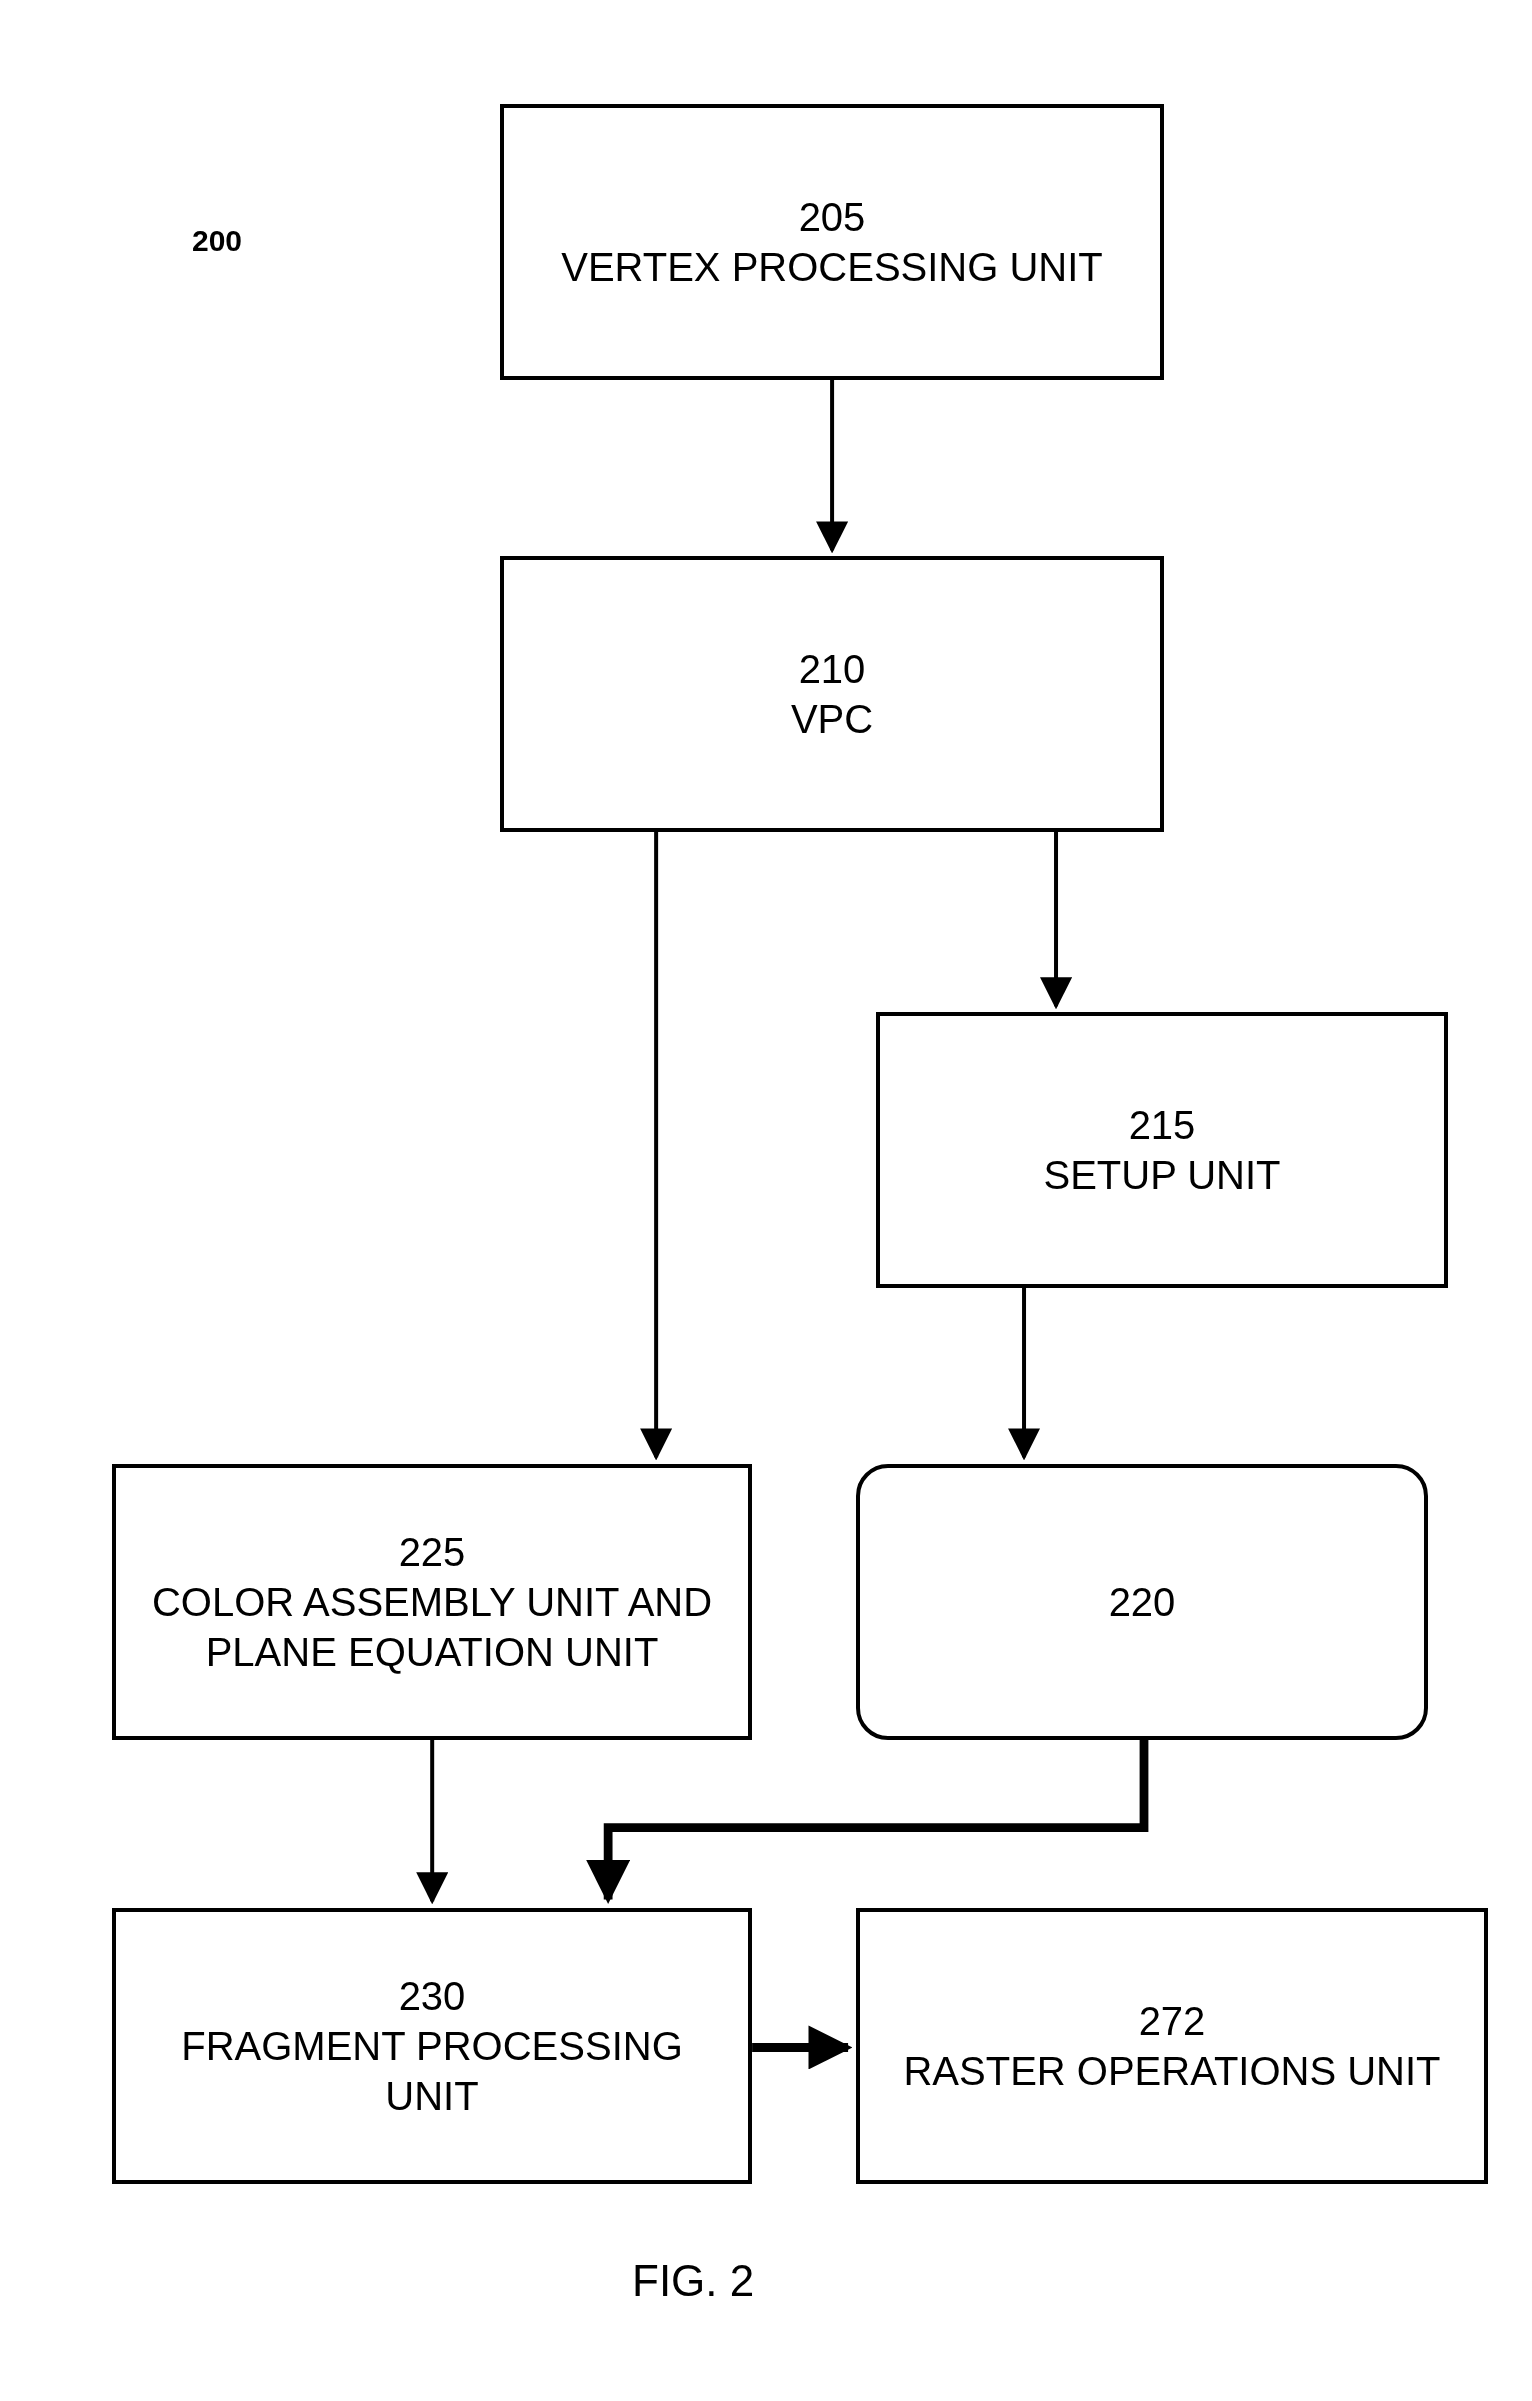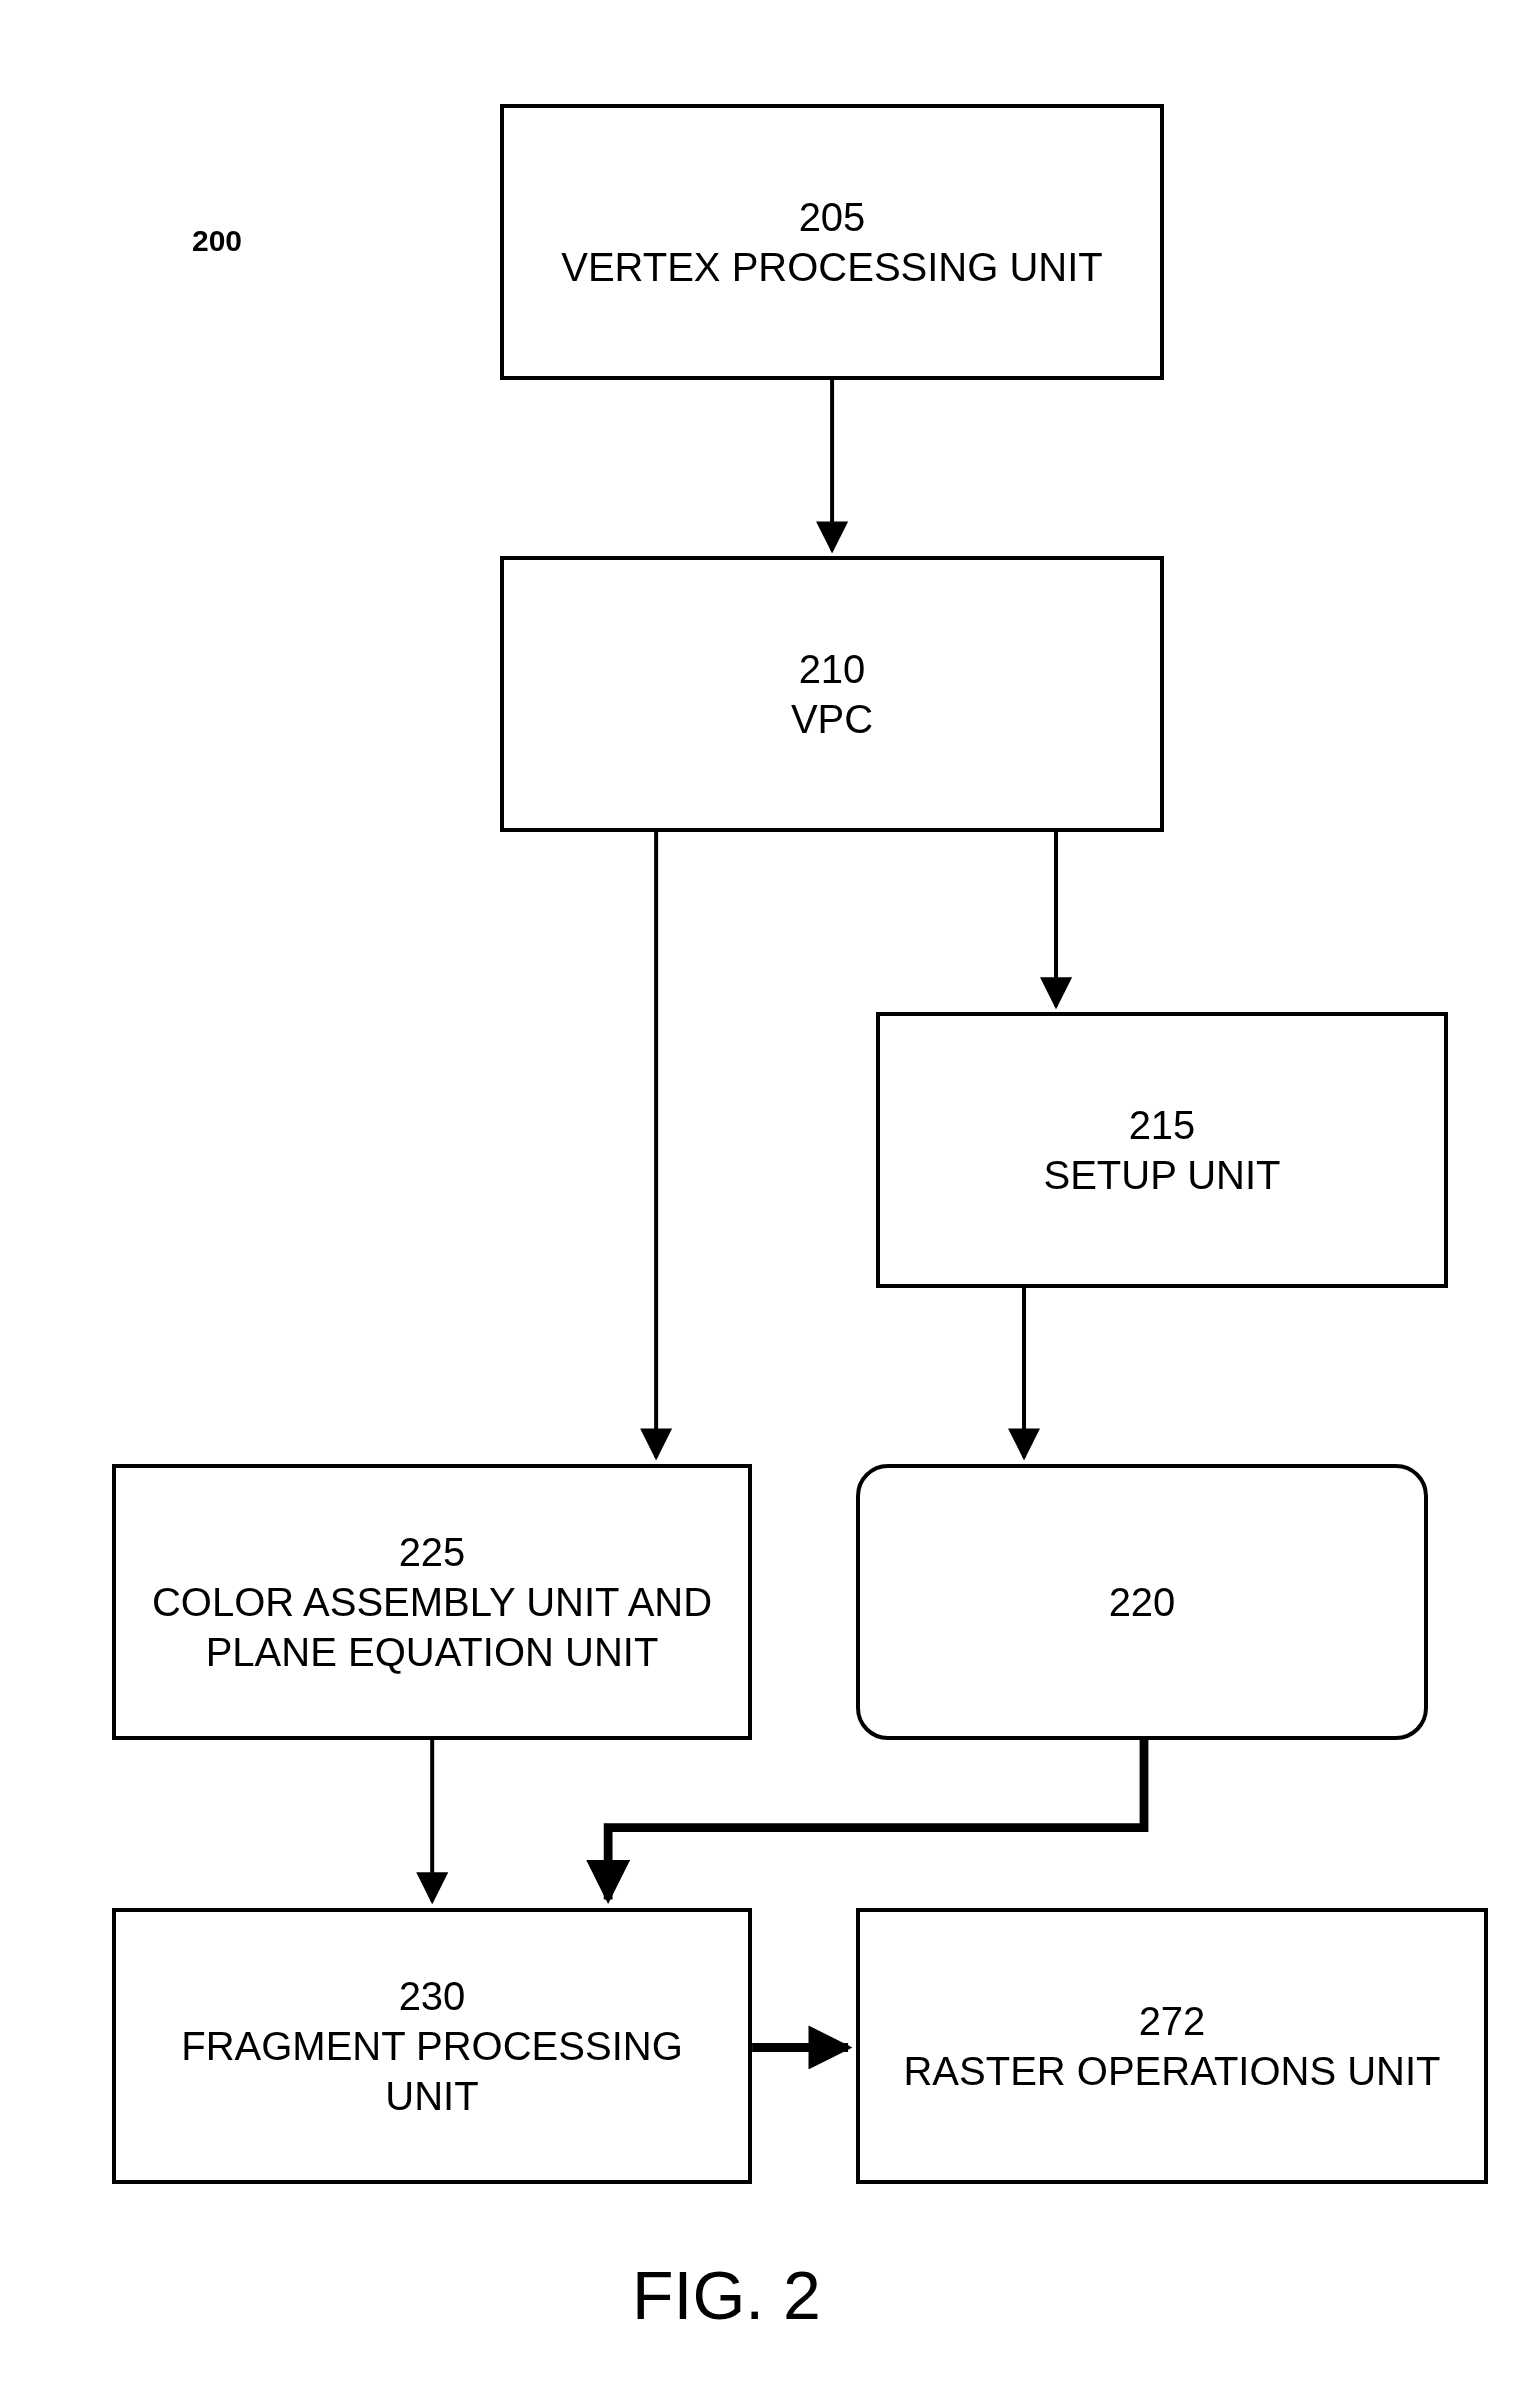--- a/index.html
+++ b/index.html
@@ -26,21 +26,21 @@
     }
     .label-200 {
       position: absolute;
       font-size: 30px;
       left: 192px;
       top: 224px;
       font-weight: bold;
     }
     .fig-caption {
       position: absolute;
-      font-size: 68px;
+      font-size: 44px;
       left: 632px;
       top: 2256px;
     }
     svg.arrows {
       position: absolute;
       left: 0;
       top: 0;
       width: 1533px;
       height: 2401px;
       pointer-events: none;

